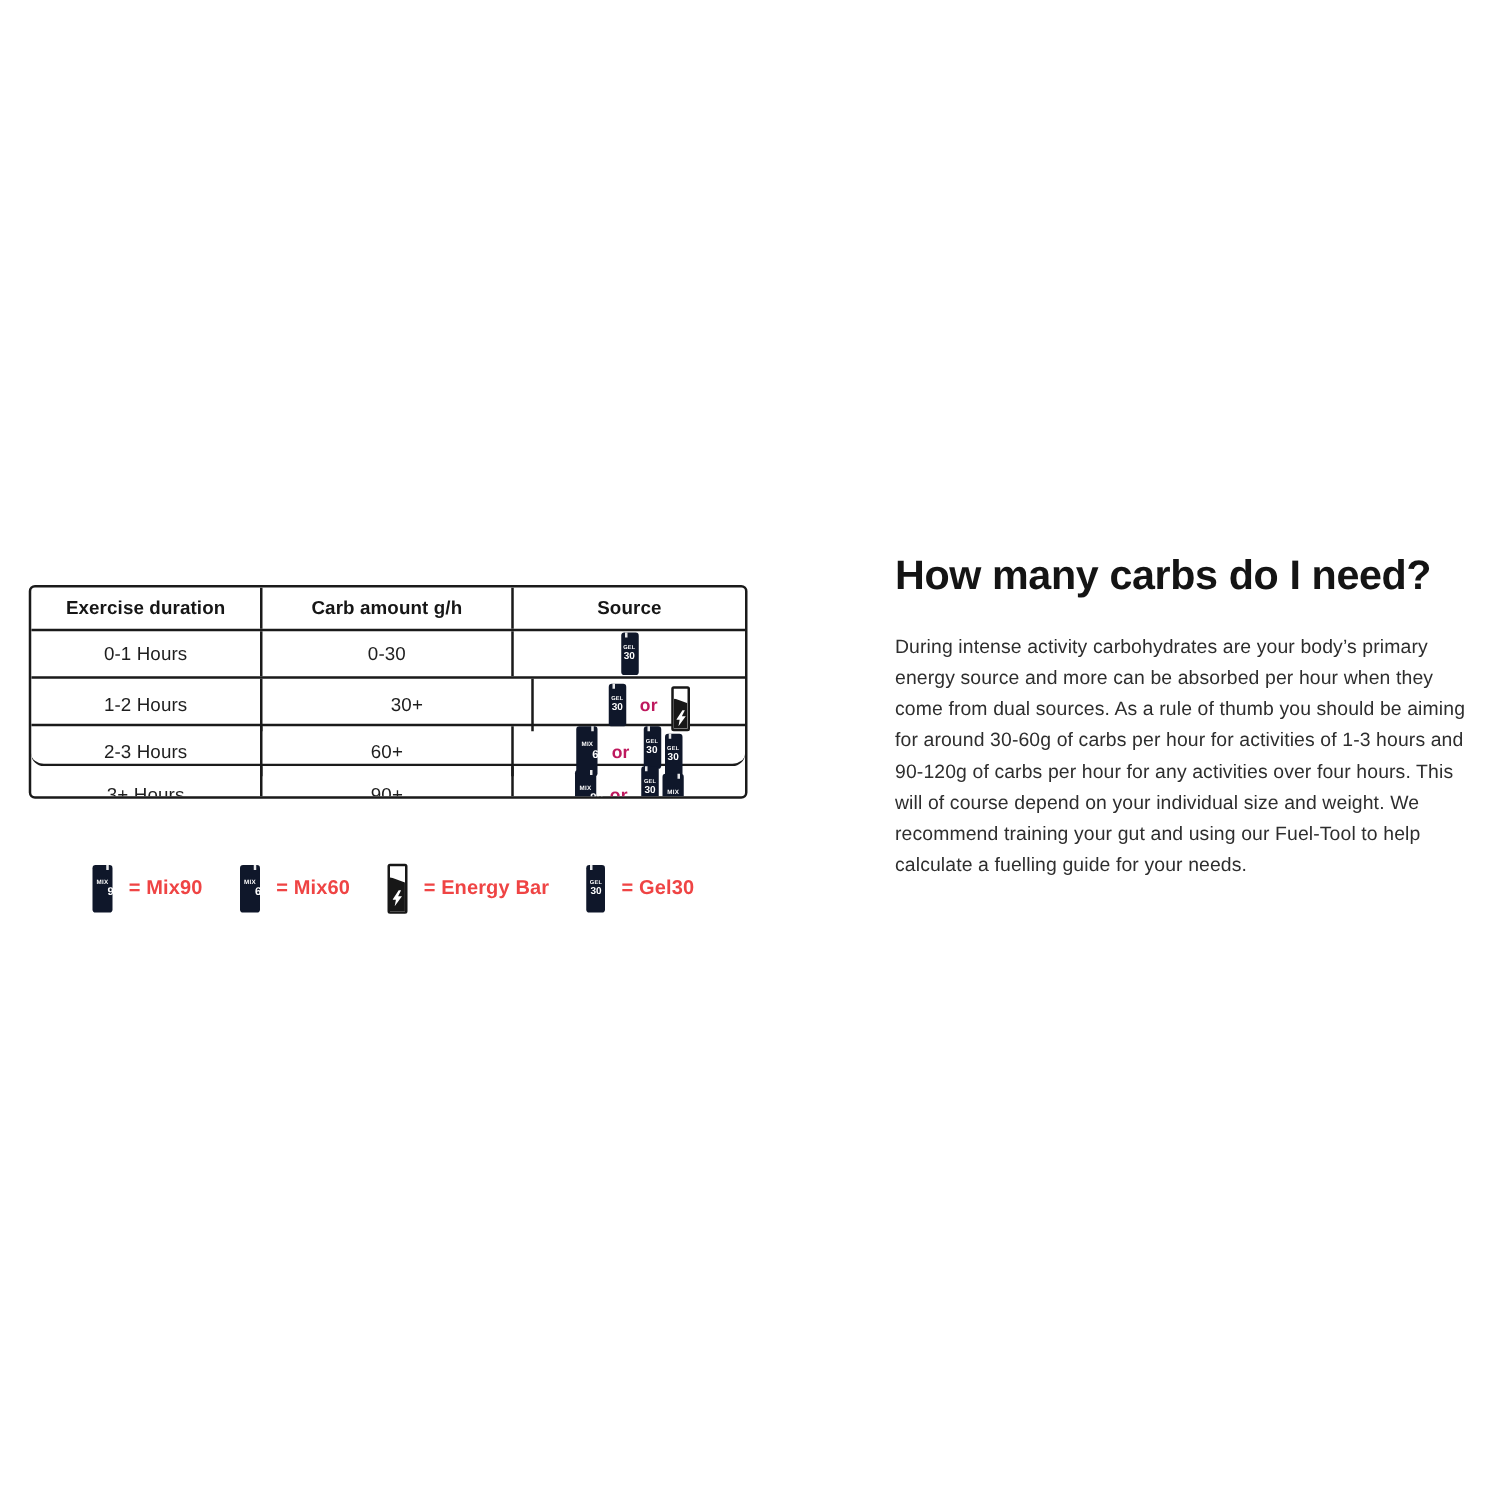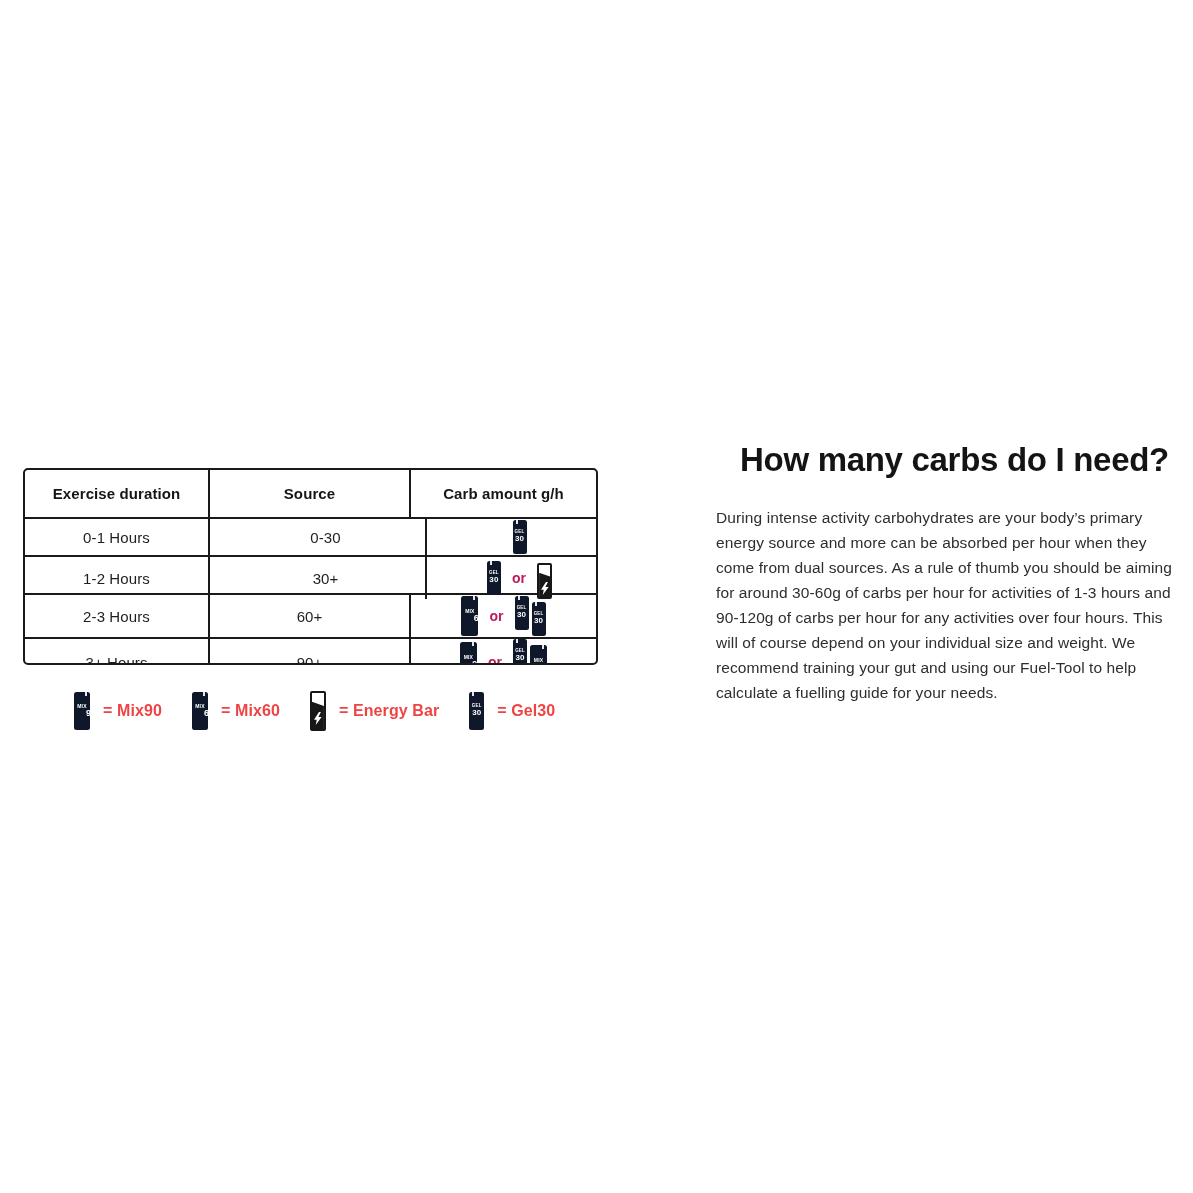--- a/index.html
+++ b/index.html
@@ -21,24 +21,24 @@
     border-radius: 5px;
     background: #fff;
     overflow: hidden;
   }
   .tr {
     display: grid;
     grid-template-columns: 185px 201px 1fr;
     border-bottom: 2px solid #1a1a1a;
   }
   .tr:last-child { border-bottom: none; }
-  .tr.thead { height: 49px; }
-  .tr.r1 { height: 38px; gap: 16px; }
+  .tr.thead { height: 35px; }
+  .tr.r1 { height: 38px; }
   .tr.r2 { height: 38px; gap: 16px; }
-  .tr.r3 { height: 44px; }
+  .tr.r3 { height: 32px; border-radius: 10px; }
   .tr.r4 { height: 24px; }
   .cell {
     display: flex;
     align-items: center;
     justify-content: center;
     border-right: 2px solid #1a1a1a;
     font-size: 15px;
     color: #1e1e1e;
     letter-spacing: 0.1px;
   }
@@ -129,38 +129,37 @@
     left: 716px; top: 440px;
     width: 462px;
   }
   .article h2 {
     font-size: 33px;
     line-height: 39px;
     font-weight: 700;
     color: #141414;
     letter-spacing: -0.3px;
     max-width: 440px;
-    margin-left: 24px;
   }
   .article p {
     margin-top: 26px;
     font-size: 15.5px;
     line-height: 25px;
     color: #2e2e2e;
     letter-spacing: 0.1px;
   }
 </style>
 </head>
 <body>
 
 <div class="carb-table">
   <div class="tr thead">
     <div class="cell">Exercise duration</div>
+    <div class="cell">Carb amount g/h</div>
     <div class="cell">Source</div>
-    <div class="cell">Carb amount g/h</div>
   </div>
 
   <div class="tr r1">
     <div class="cell">0-1 Hours</div>
     <div class="cell">0-30</div>
     <div class="cell src">
       <span class="packet gel">
         <span class="pl t">GEL</span>
         <span class="pl n">30</span>
       </span>

